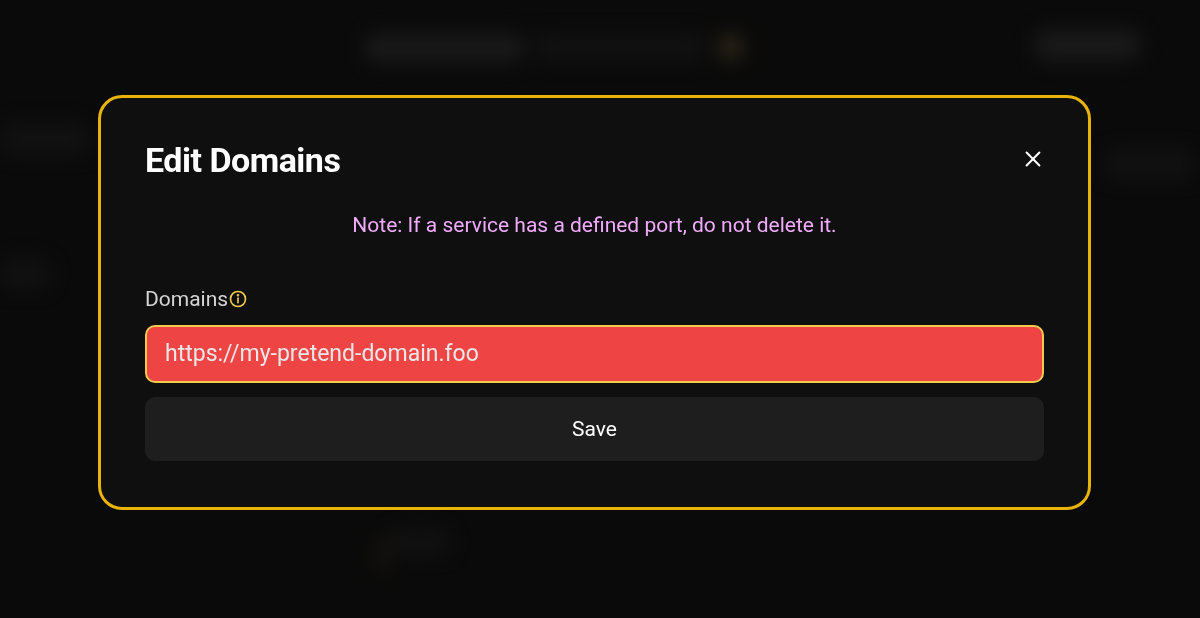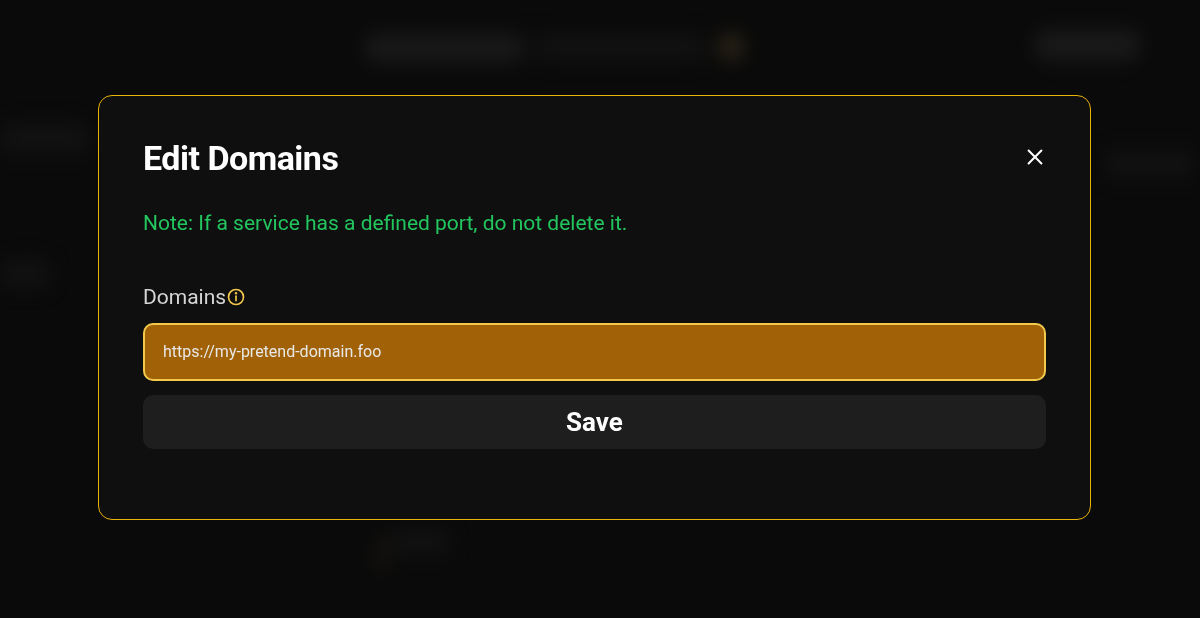--- a/index.html
+++ b/index.html
@@ -31,23 +31,23 @@
     }
     .bg-pill.accent {
       background: #3a2a1a;
     }
     .modal {
       position: absolute;
       top: 95px;
       left: 98px;
       width: 993px;
       background: #0f0f0f;
-      border: 1px solid #eab308;
-      border-radius: 14px;
-      padding: 42px 44px 70px 44px;
+      border: 3px solid #eab308;
+      border-radius: 24px;
+      padding: 42px 44px 46px 44px;
     }
     .modal-header {
       display: flex;
       justify-content: space-between;
       align-items: flex-start;
     }
     .modal-title {
       color: #ffffff;
       font-size: 34px;
       font-weight: 700;
@@ -58,24 +58,25 @@
       color: #ffffff;
       padding: 4px;
       display: flex;
       align-items: center;
       justify-content: center;
       margin-top: 4px;
       margin-right: -4px;
     }
     .modal-description {
       margin-top: 28px;
-      color: #22c55e;
+      color: #f0abfc;
       font-size: 21px;
       line-height: 1.65;
       font-weight: 400;
+      text-align: center;
     }
     .field-group {
       margin-top: 44px;
     }
     .field-label-row {
       display: flex;
       align-items: center;
     }
     .field-label {
       color: #d5d5d5;
@@ -84,39 +85,39 @@
     }
     .info-icon {
       color: #f2c94c;
       display: flex;
       align-items: center;
     }
     .domain-input {
       margin-top: 14px;
       width: 100%;
       height: 58px;
-      background: #a16207;
+      background: #ef4444;
       border: 2px solid #f2c94c;
       border-radius: 10px;
       color: #e8e8e8;
-      font-size: 16px;
+      font-size: 23px;
       padding: 0 18px;
       outline: none;
       font-family: inherit;
     }
     .save-btn {
       margin-top: 14px;
       width: 100%;
-      height: 54px;
+      height: 64px;
       background: #1e1e1e;
       border: none;
       border-radius: 10px;
       color: #ffffff;
-      font-size: 26px;
-      font-weight: 700;
+      font-size: 21px;
+      font-weight: 400;
       cursor: pointer;
       font-family: inherit;
     }
   </style>
 </head>
 <body>
 
 <div class="background-blur">
   <div class="bg-pill" style="top:34px; left:365px; width:158px; height:28px;"></div>
   <div class="bg-pill dark" style="top:34px; left:535px; width:170px; height:26px;"></div>

